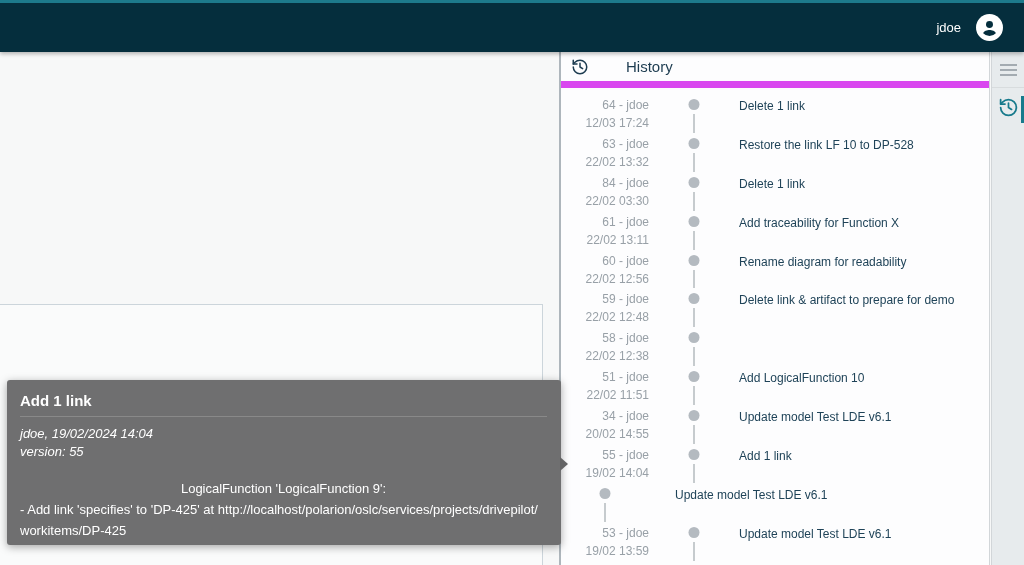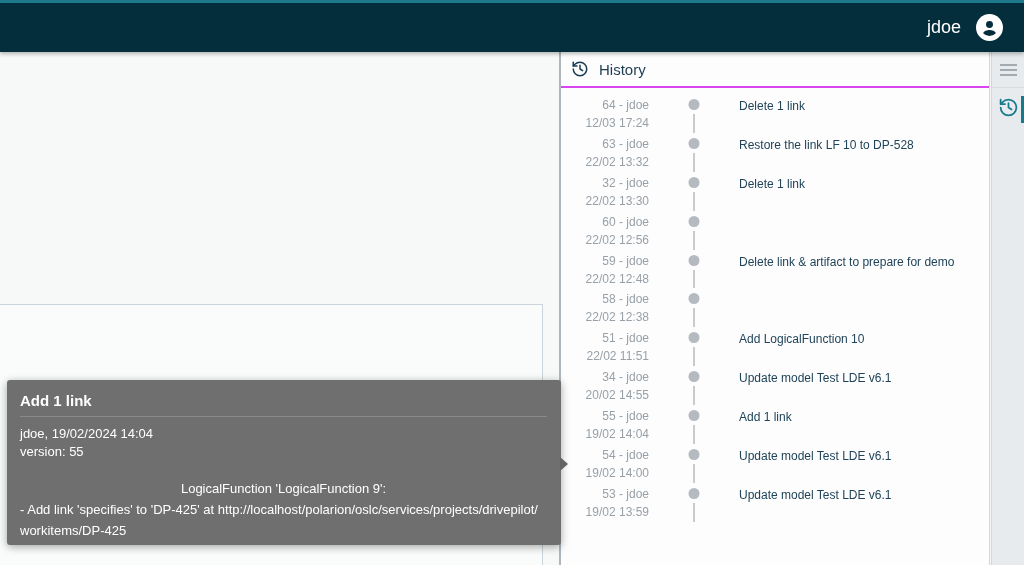--- a/index.html
+++ b/index.html
@@ -4,55 +4,55 @@
 <style>
   * { margin:0; padding:0; box-sizing:border-box; }
   html,body { width:1024px; height:565px; overflow:hidden;
     font-family:"Liberation Sans", sans-serif; background:#f7f8f8; }
 
   
   .topbar { position:absolute; left:0; top:0; width:1024px; height:52px;
     background:#052e3d; border-top:3px solid #1d7a8c;
     box-shadow:0 2px 4px rgba(0,0,0,.28);
     display:flex; align-items:center; justify-content:flex-end; z-index:5; }
-  .username { color:#ffffff; font-size:18px; margin-right:15px; }
+  .username { color:#ffffff; font-size:13px; margin-right:15px; }
   .avatar { width:27px; height:27px; border-radius:50%; background:#ffffff;
     margin-right:21px; display:flex; align-items:center; justify-content:center;
     cursor:pointer; }
   .avatar svg { width:29px; height:29px; fill:#052e3d; }
 
   
   .left-panel { position:absolute; left:0; top:52px; width:559px; height:513px;
     background:#f7f8f8; }
   .canvas-box { position:absolute; left:-2px; top:252px; width:545px; height:330px;
     background:#fafbfb; border:1px solid #ccd5db; }
 
   
   .tooltip { position:absolute; left:7px; top:380px; width:554px; height:165px;
     background:#6f6f70; color:#ffffff; border-radius:3px; z-index:20;
     box-shadow:0 2px 8px rgba(0,0,0,.35); padding:12px 14px 14px 13px; }
   .tooltip::after { content:""; position:absolute; right:-7px; top:77px;
     width:0; height:0; border-top:7px solid transparent;
     border-bottom:7px solid transparent; border-left:8px solid #636364; }
   .tt-title { font-size:15px; font-weight:bold; padding-bottom:7px;
     border-bottom:1px solid rgba(255,255,255,.18); margin-bottom:8px; }
-  .tt-meta { font-size:13px; line-height:18px; }
+  .tt-meta { font-size:13px; font-style:italic; line-height:18px; }
   .tt-body { font-size:13px; line-height:21px; margin-top:17px;
     word-break:break-all; }
   .tt-body .line1 { word-break:normal;text-align:center; }
 
   
   .divider { position:absolute; left:559px; top:52px; width:2px; height:513px;
     background:#aeb6bc; }
 
   
   .history-panel { position:absolute; left:561px; top:52px; width:429px; height:513px;
     background:#fdfdfe; border-right:1px solid #d2d6d9; overflow:hidden; }
   .hp-header { height:36px; display:flex; align-items:center; padding-left:10px;
-    border-bottom:2px solid #d946ef; }
+    border-bottom:7px solid #d946ef;gap:27px; }
   .hp-header svg { width:18px; height:18px; stroke:#1d3c50; }
   .hp-title { font-size:15px; color:#1d3c50; margin-left:10px; }
 
   .timeline { padding-top:7px; }
   .entry { display:grid; grid-template-columns:88px 38px 1fr; height:38.9px;gap:26px; }
   .e-meta { text-align:right; }
   .e-ver { font-size:12px; color:#98a0a7; line-height:17px; padding-top:2px; }
   .e-date { font-size:12px; color:#98a0a7; line-height:19px;margin-left:19px; }
   .e-node { position:relative; }
   .e-dot { position:absolute; left:50%; top:4px; transform:translateX(-50%);
@@ -135,40 +135,52 @@
     </div>
     <div class="e-node">
       <span class="e-dot"></span>
       <span class="e-line"></span>
     </div>
     <div class="e-msg">Restore the link LF 10 to DP-528</div>
   </div>
 
   <div class="entry">
     <div class="e-meta">
-      <div class="e-ver">32 - jdoe</div>
-      <div class="e-date">22/02 13:30</div>
+      <div class="e-ver">84 - jdoe</div>
+      <div class="e-date">22/02 03:30</div>
     </div>
     <div class="e-node">
       <span class="e-dot"></span>
       <span class="e-line"></span>
     </div>
     <div class="e-msg">Delete 1 link</div>
   </div>
 
+  <div class="entry">
+    <div class="e-meta">
+      <div class="e-ver">61 - jdoe</div>
+      <div class="e-date">22/02 13:11</div>
+    </div>
+    <div class="e-node">
+      <span class="e-dot"></span>
+      <span class="e-line"></span>
+    </div>
+    <div class="e-msg">Add traceability for Function X</div>
+  </div>
 
   <div class="entry">
     <div class="e-meta">
       <div class="e-ver">60 - jdoe</div>
       <div class="e-date">22/02 12:56</div>
     </div>
     <div class="e-node">
       <span class="e-dot"></span>
       <span class="e-line"></span>
     </div>
+    <div class="e-msg">Rename diagram for readability</div>
   </div>
 
   <div class="entry">
     <div class="e-meta">
       <div class="e-ver">59 - jdoe</div>
       <div class="e-date">22/02 12:48</div>
     </div>
     <div class="e-node">
       <span class="e-dot"></span>
       <span class="e-line"></span>
@@ -217,24 +229,20 @@
       <div class="e-date">19/02 14:04</div>
     </div>
     <div class="e-node">
       <span class="e-dot"></span>
       <span class="e-line"></span>
     </div>
     <div class="e-msg">Add 1 link</div>
   </div>
 
   <div class="entry">
-    <div class="e-meta">
-      <div class="e-ver">54 - jdoe</div>
-      <div class="e-date">19/02 14:00</div>
-    </div>
     <div class="e-node">
       <span class="e-dot"></span>
       <span class="e-line"></span>
     </div>
     <div class="e-msg">Update model Test LDE v6.1</div>
   </div>
 
   <div class="entry">
     <div class="e-meta">
       <div class="e-ver">53 - jdoe</div>

